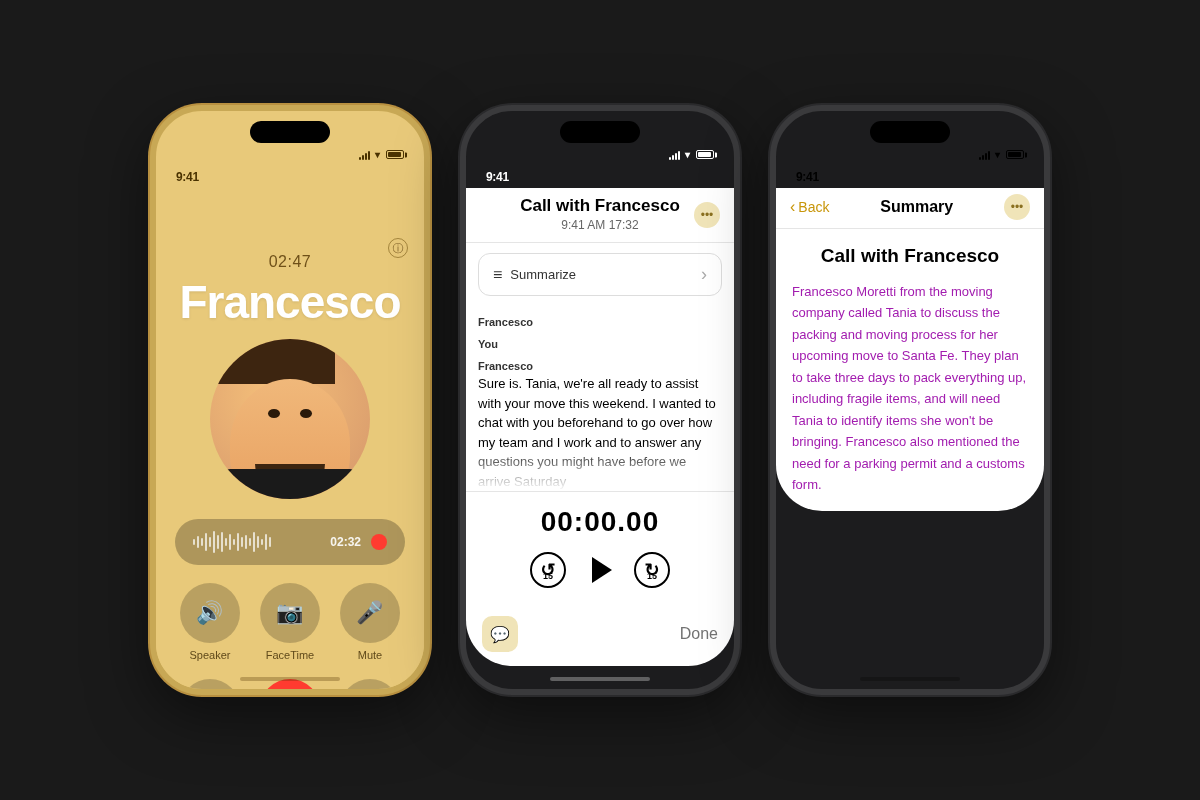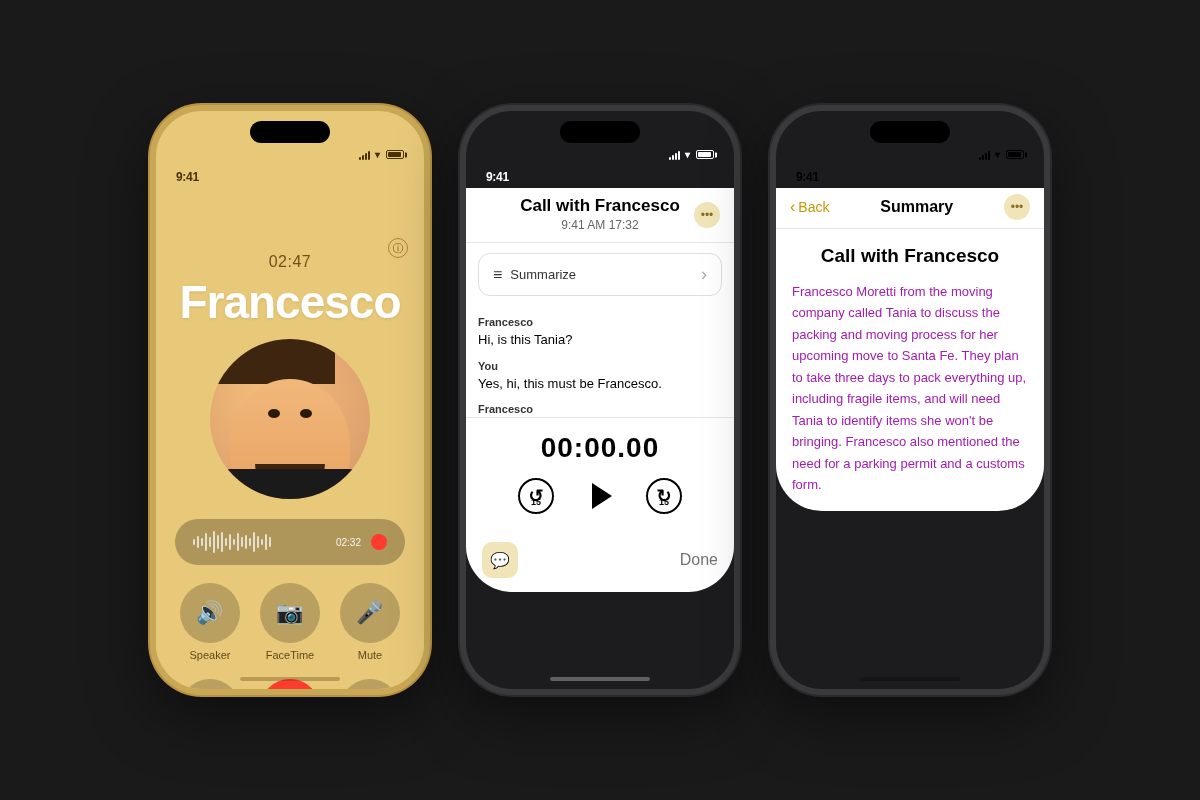--- a/index.html
+++ b/index.html
@@ -278,23 +278,23 @@
       flex: 1;
     }
 
     .wave-bar {
       width: 2px;
       background: rgba(255,255,255,0.7);
       border-radius: 2px;
     }
 
     .waveform-time {
-      font-size: 10px;
+      font-size: 12px;
       color: rgba(255,255,255,0.9);
-      font-weight: 400;
+      font-weight: 700;
     }
 
     .record-dot {
       width: 16px;
       height: 16px;
       background: #ff3b30;
       border-radius: 50%;
     }
 
     
@@ -459,21 +459,21 @@
       font-size: 28px;
       font-weight: 700;
       color: #000;
       letter-spacing: 1px;
       text-align: right;
     }
 
     .playback-controls {
       display: flex;
       align-items: center;
-      gap: 24px;
+      gap: 12px;
     }
 
     .skip-btn {
       width: 36px;
       height: 36px;
       border: 2px solid #000;
       border-radius: 50%;
       display: flex;
       align-items: center;
       justify-content: center;
@@ -751,26 +751,25 @@
       <div class="summarize-bar">
         <div class="summarize-left">
           <span class="summarize-icon">≡</span>
           <span>Summarize</span>
         </div>
         <span class="chevron-right"></span>
       </div>
 
       <div class="transcript-content">
         <div class="transcript-speaker">Francesco</div>
-        <div class="transcript-text">Hi, is this Tania?</div>
 
         <div class="transcript-speaker">You</div>
-        <div class="transcript-text">Yes, hi, this must be Francesco.</div>
 
         <div class="transcript-speaker">Francesco</div>
+        <div class="transcript-text fading">Sure is. Tania, we're all ready to assist with your move this weekend. I wanted to chat with you beforehand to go over how my team and I work and to answer any questions you might have before we arrive Saturday</div>
       </div>
 
       <div class="playback-section">
         <div class="playback-timer">00:00.00</div>
         <div class="playback-controls">
           <div class="skip-btn">
             <span class="skip-back-arrow"></span>
             <span class="skip-15-label">15</span>
           </div>
           <div class="play-btn">

